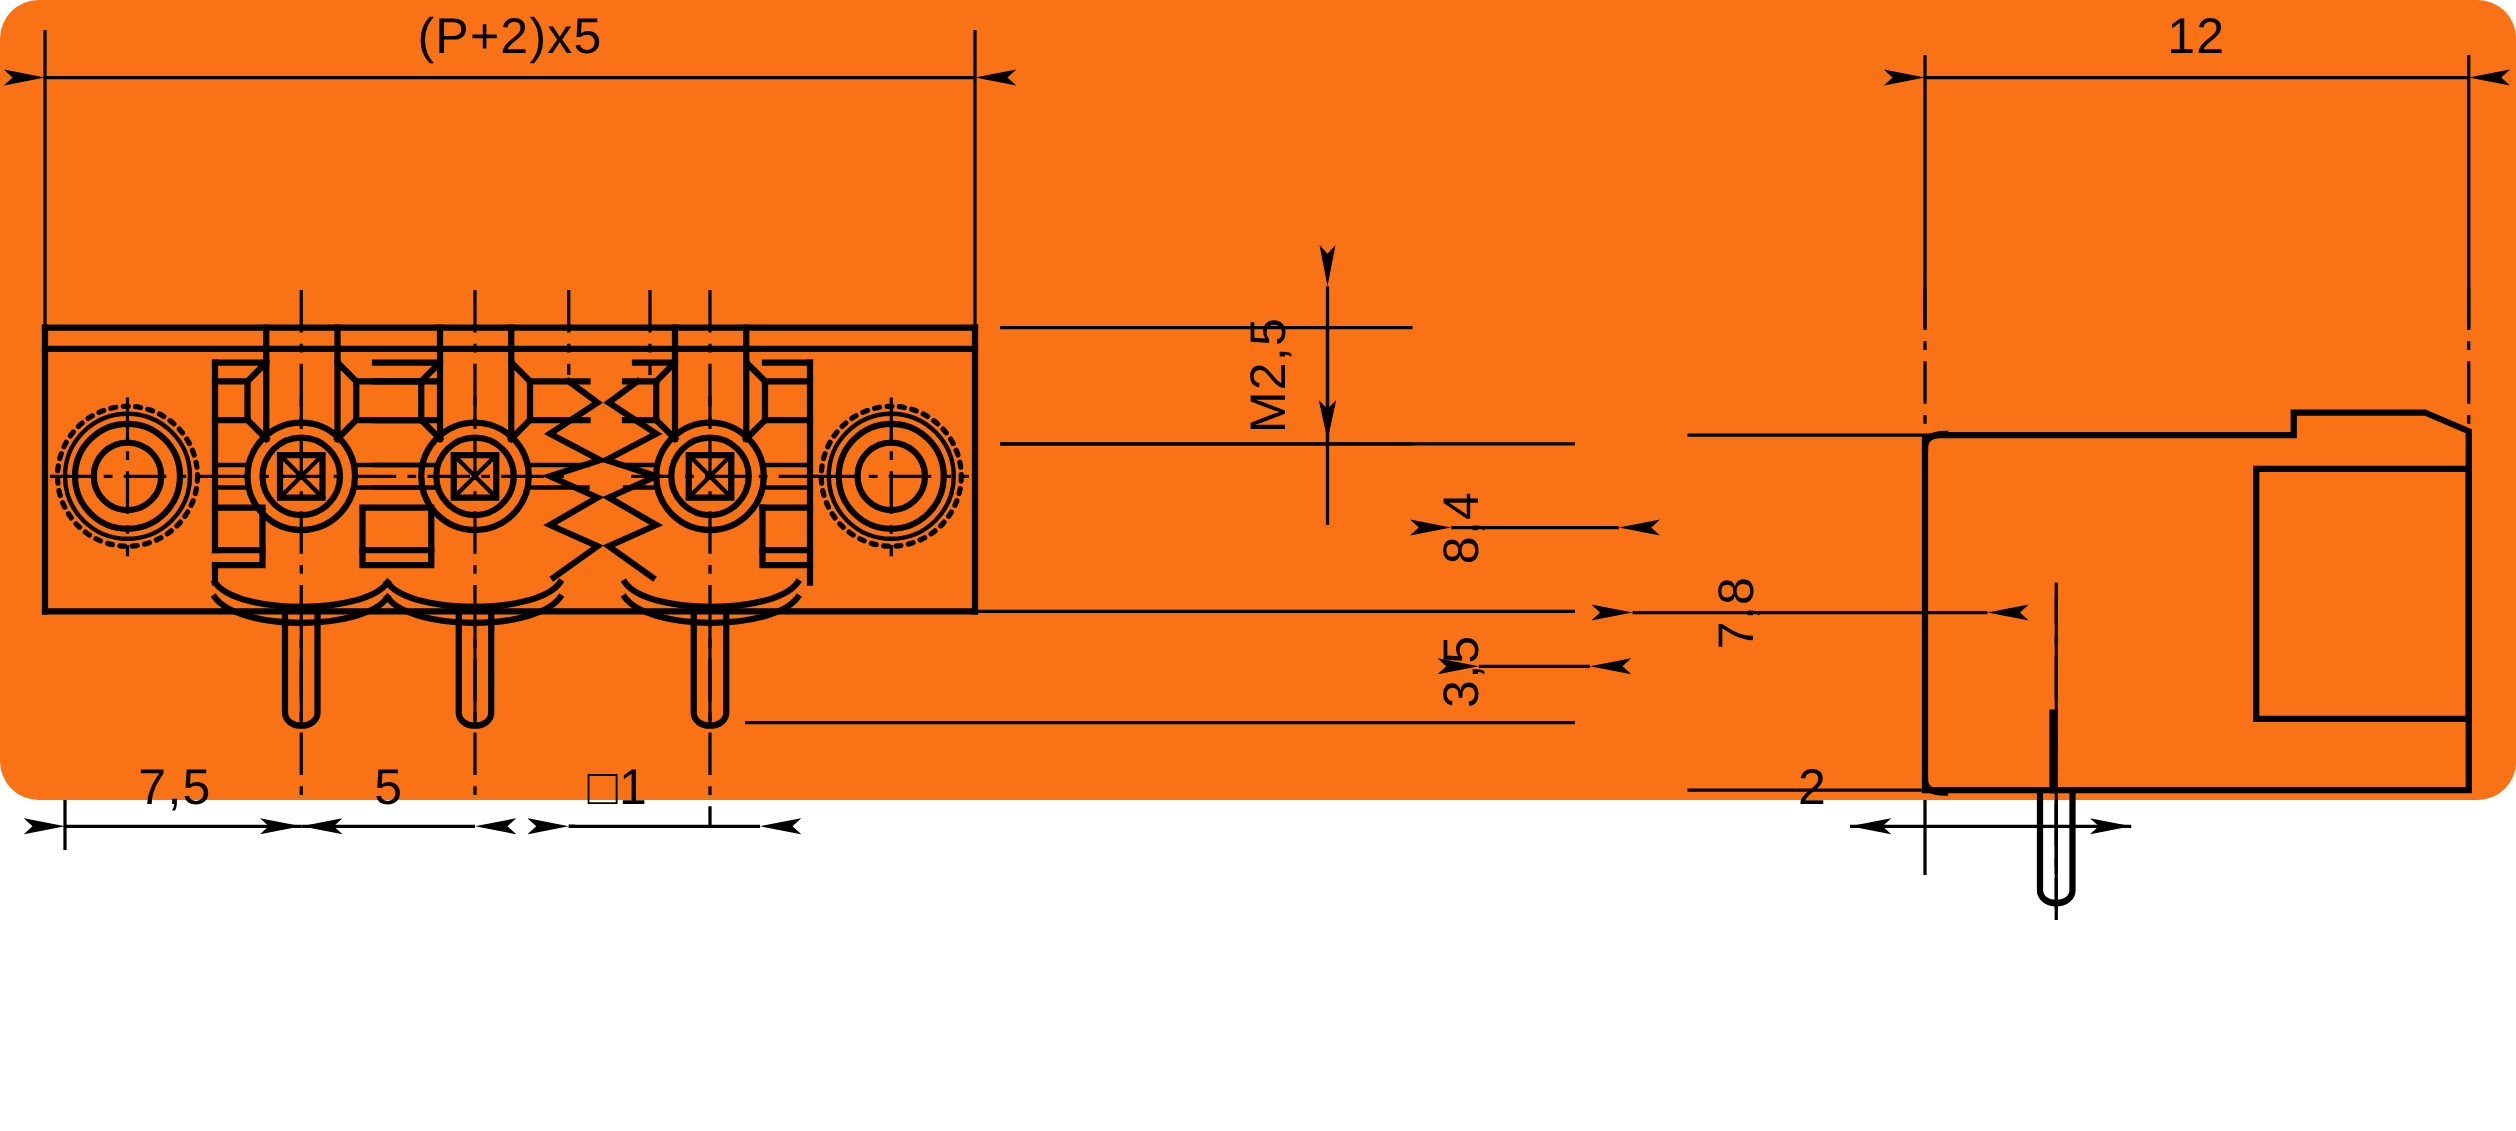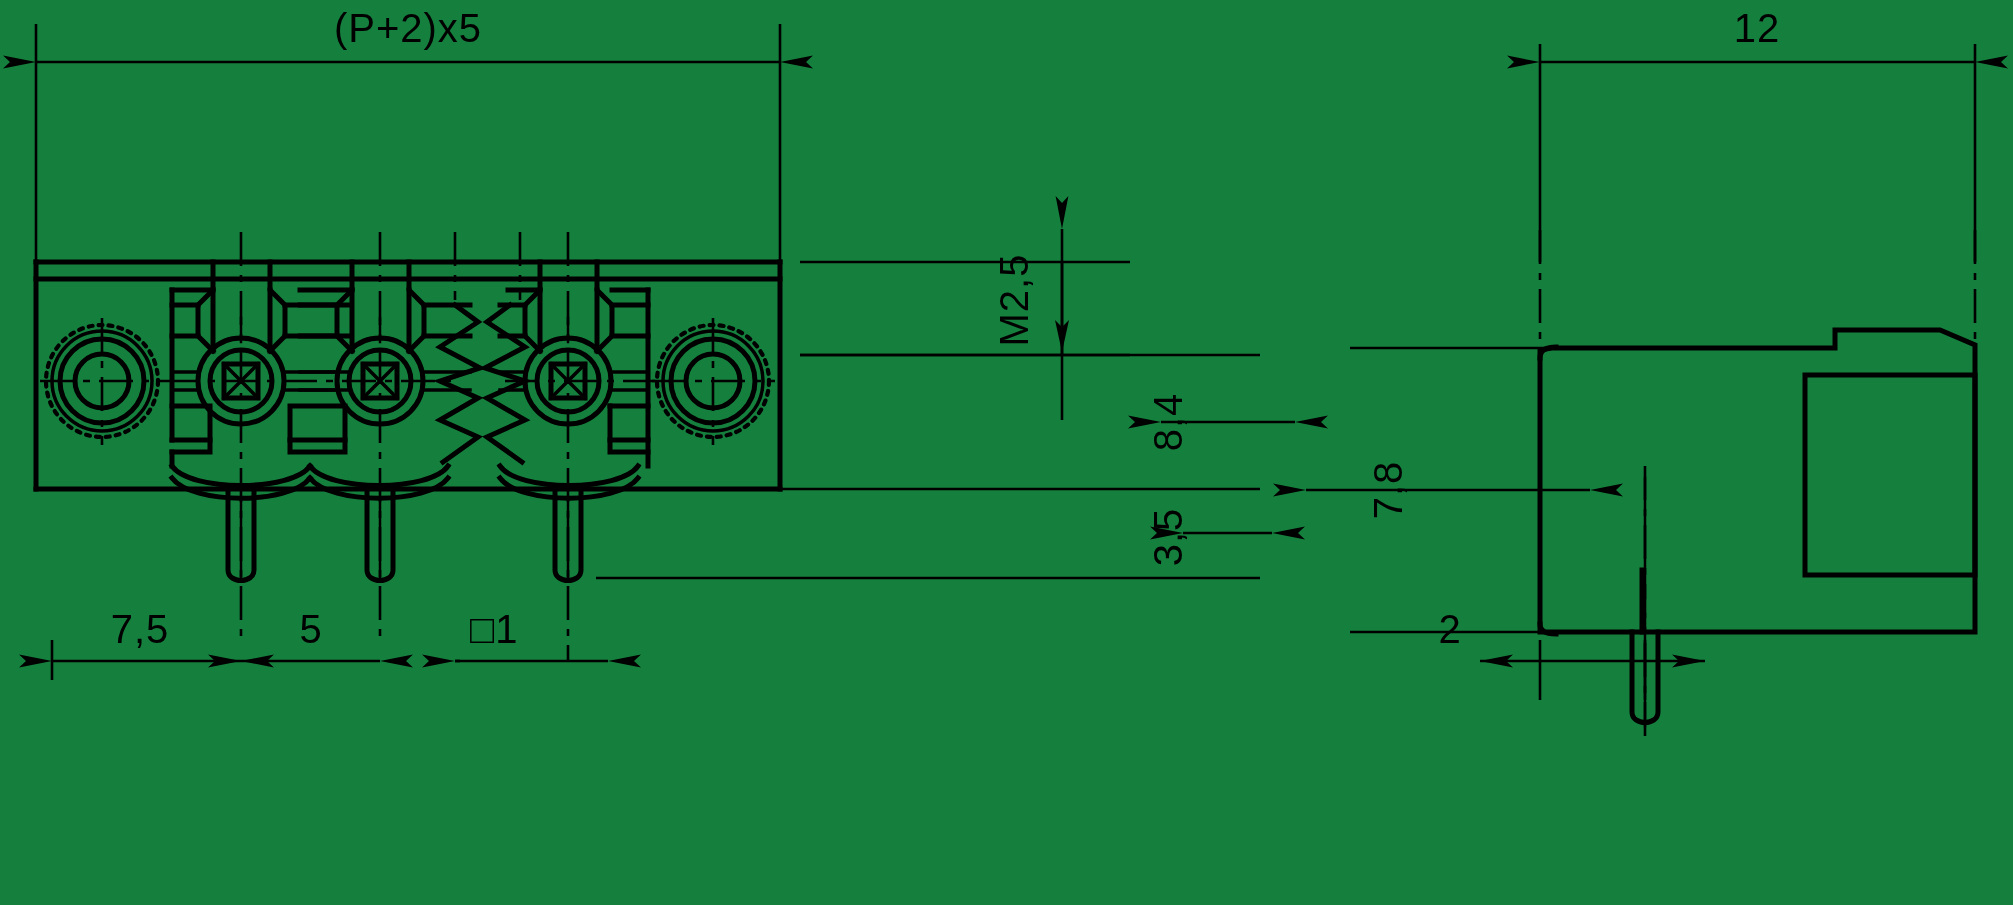--- a/index.html
+++ b/index.html
@@ -9,22 +9,23 @@
   }
   body {
     width: 2013px;
     height: 905px;
     font-family: "Liberation Sans", sans-serif;
     overflow: hidden;
   }
   #drawing-root {
     position: relative;
     width: 2013px;
-    height: 905px;
-    background: #15803d;
+    height: 640px;
+    background: #f97316;
+    border-radius: 31px;
   }
   svg#tech-drawing {
     display: block;
     width: 2013px;
     height: 905px;
   }
   .obj     { fill: none; stroke: #000000; stroke-width: 5;   stroke-linecap: square; stroke-linejoin: miter; }
   .obj-thin{ fill: none; stroke: #000000; stroke-width: 3.5; stroke-linecap: square; }
   .obj-hair{ fill: none; stroke: #000000; stroke-width: 2.5; stroke-linecap: square; }
   .dimline { fill: none; stroke: #000000; stroke-width: 2.6; stroke-linecap: butt; }

